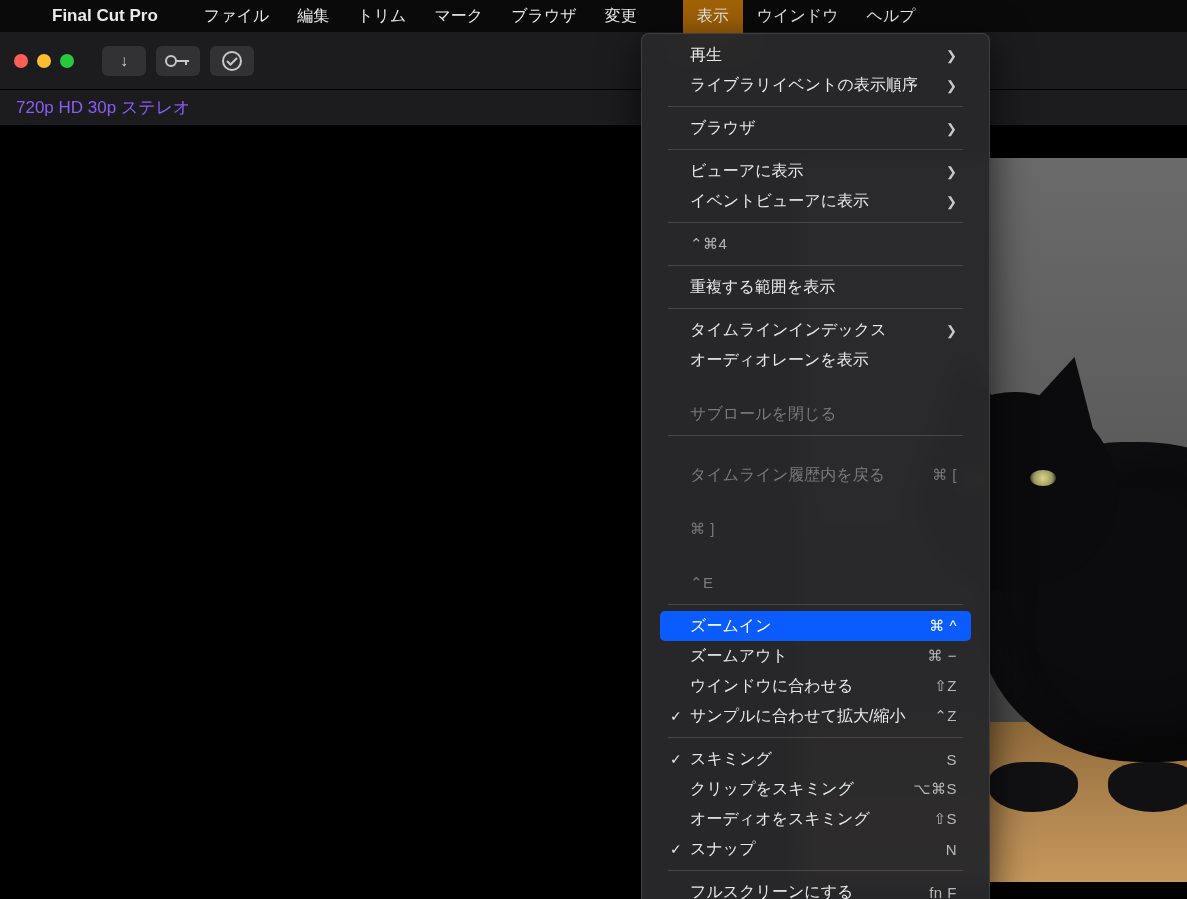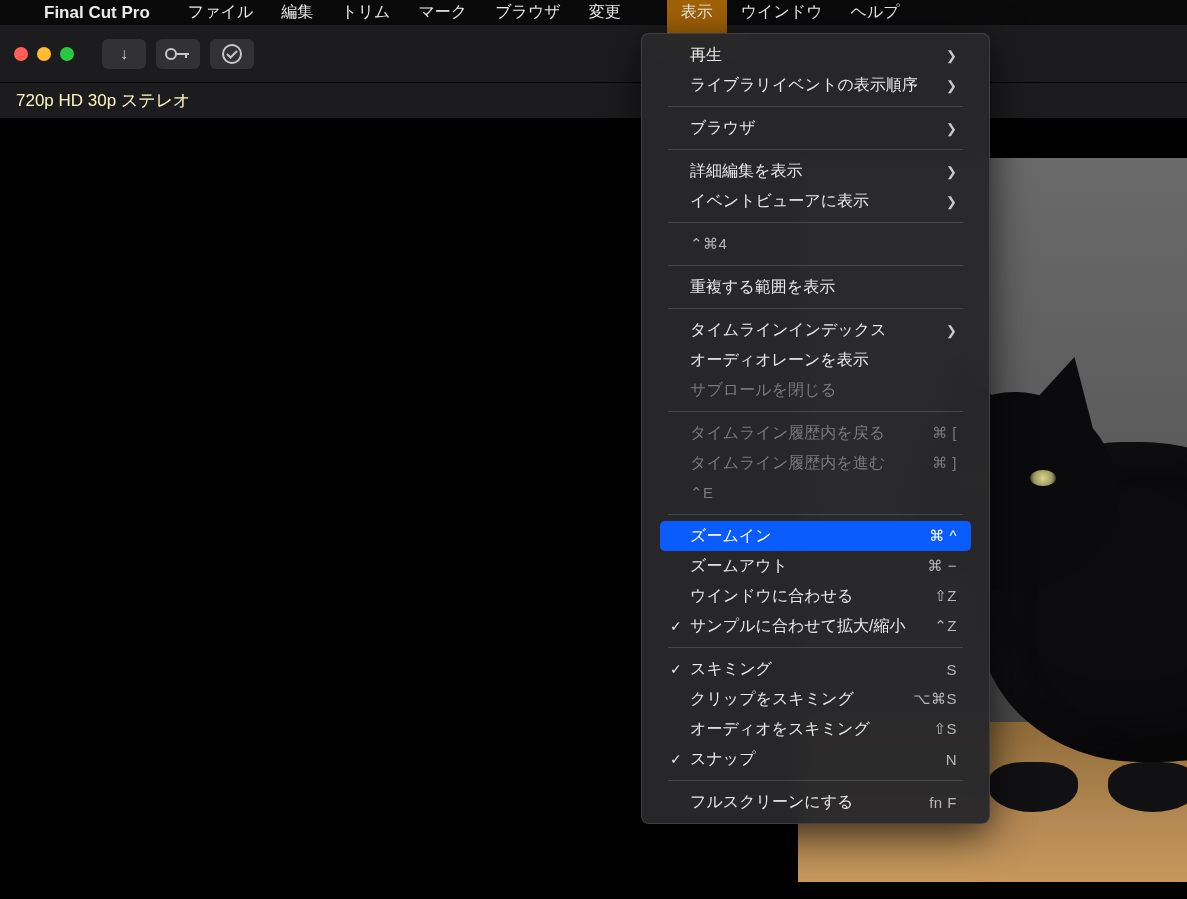--- a/index.html
+++ b/index.html
@@ -6,27 +6,27 @@
   body {
     width: 1187px;
     height: 899px;
     background: #000;
     font-family: -apple-system, "Helvetica Neue", Arial, sans-serif;
     color: #eaeaea;
     overflow: hidden;
     position: relative;
   }
   .menubar {
-    height: 25px;
+    height: 32px;
     background: #0a0a0a;
     display: flex;
     align-items: center;
     padding: 0 8px;
     font-size: 16px;
-    gap: 8px;
+    gap: 16px;
   }
   .menubar .apple {
     font-size: 18px;
     padding: 0 12px;
   }
   .menubar .app-name {
     font-weight: 700;
     padding: 0 16px 0 4px;
     font-size: 17px;
   }
@@ -65,21 +65,21 @@
     min-width: 44px;
     height: 30px;
     display: flex;
     align-items: center;
     justify-content: center;
     color: #c8c8c8;
   }
   .info-strip {
     height: 36px;
     background: #1c1c1e;
-    color: #fef9c3;
+    color: #8b5cf6;
     font-size: 17px;
     padding: 6px 16px;
     display: flex;
     align-items: center;
     border-bottom: 1px solid #000;
   }
   .workspace {
     position: absolute;
     top: 126px; left: 0; right: 0; bottom: 0;
     background: #000;
@@ -150,20 +150,21 @@
     position: relative;
     margin: 0 6px;
     border-radius: 5px;
   }
   .dd-item.highlight {
     background: #0a5cff;
     color: #fff;
   }
   .dd-item.disabled {
     color: #7a7a7a;
+    margin-top: 24px;
   }
   .dd-item .label { flex: 1; white-space: nowrap; }
   .dd-item .shortcut {
     color: #b8b8b8;
     font-size: 15px;
     letter-spacing: .5px;
     font-family: -apple-system, sans-serif;
   }
   .dd-item.highlight .shortcut { color: #fff; }
   .dd-item.disabled .shortcut { color: #7a7a7a; }
@@ -254,21 +255,21 @@
       <span class="label">ライブラリイベントの表示順序</span>
       <span class="chev">❯</span>
     </div>
     <div class="dd-sep"></div>
     <div class="dd-item">
       <span class="label">ブラウザ</span>
       <span class="chev">❯</span>
     </div>
     <div class="dd-sep"></div>
     <div class="dd-item">
-      <span class="label">詳細編集を表示</span>
+      <span class="label">ビューアに表示</span>
       <span class="chev">❯</span>
     </div>
     <div class="dd-item">
       <span class="label">イベントビューアに表示</span>
       <span class="chev">❯</span>
     </div>
     <div class="dd-sep"></div>
     <div class="dd-item">
       <span class="shortcut">⌃⌘4</span>
     </div>
@@ -286,21 +287,20 @@
     </div>
     <div class="dd-item disabled">
       <span class="label">サブロールを閉じる</span>
     </div>
     <div class="dd-sep"></div>
     <div class="dd-item disabled">
       <span class="label">タイムライン履歴内を戻る</span>
       <span class="shortcut">⌘ [</span>
     </div>
     <div class="dd-item disabled">
-      <span class="label">タイムライン履歴内を進む</span>
       <span class="shortcut">⌘ ]</span>
     </div>
     <div class="dd-item disabled">
       <span class="shortcut">⌃E</span>
     </div>
     <div class="dd-sep"></div>
     <div class="dd-item highlight">
       <span class="label">ズームイン</span>
       <span class="shortcut">⌘ ^</span>
     </div>

